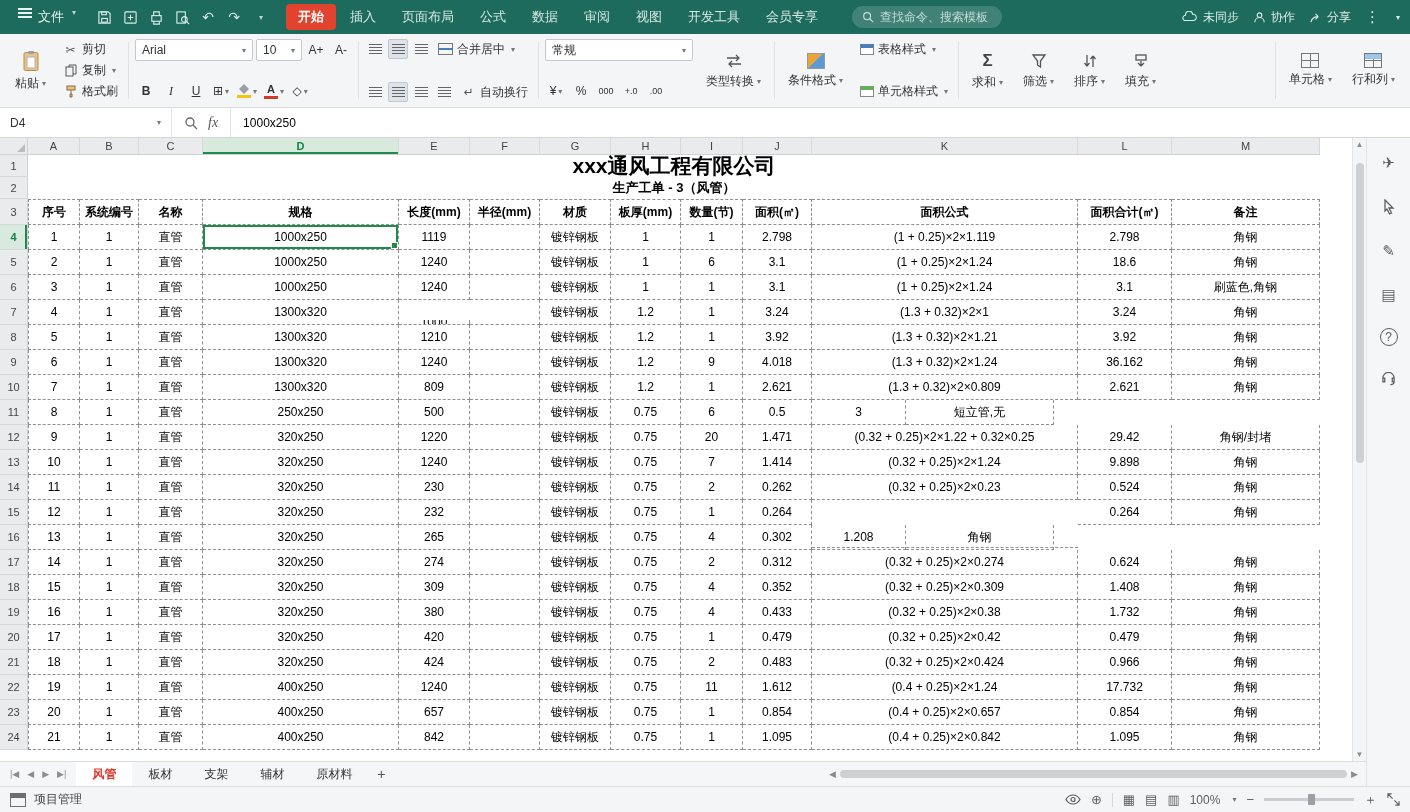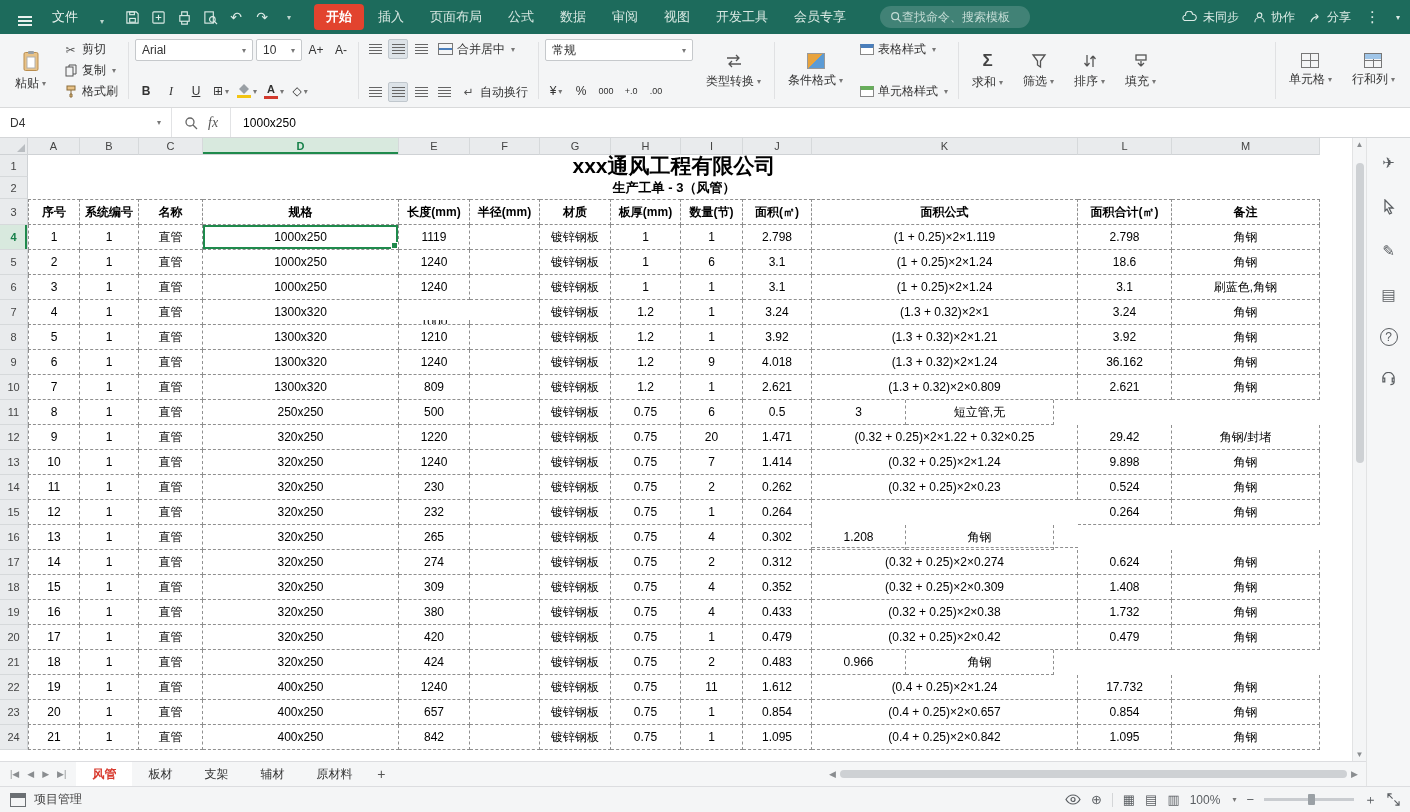--- a/index.html
+++ b/index.html
@@ -1,30 +1,30 @@
 <!DOCTYPE html>
 <html><head>
 <meta charset="utf-8">
 <style>
 *{margin:0;padding:0;box-sizing:border-box}
 html,body{width:1410px;height:812px;overflow:hidden;font-family:"Liberation Sans","DejaVu Sans",sans-serif;background:#fff}
 .app{width:1410px;height:812px;display:flex;flex-direction:column}
 .chev{font-size:8px;color:#777;margin-left:2px}
 
 .titlebar{flex:0 0 34px;background:#1d6b5c;display:flex;align-items:center;color:#e9f2ee;font-size:13px;padding:0 10px;gap:4px}
-.menu-btn{display:flex;align-items:flex-end;gap:20px;padding:4px 8px;border-radius:3px}
+.menu-btn{display:flex;align-items:flex-start;gap:6px;padding:4px 8px;border-radius:3px}
 .hamb{width:14px;height:10px;background:repeating-linear-gradient(to bottom,#e9f2ee 0 2px,transparent 2px 4px)}
 .titlebar .chev{color:#bcd4cd}
 .qbar{display:flex;align-items:center;gap:2px;margin-left:4px}
 .tic{width:24px;height:24px;display:flex;align-items:center;justify-content:center;border-radius:3px;color:#dcebe6;font-size:14px}
 .tic svg{stroke:#dcebe6;fill:none;stroke-width:1.2}
 .rtabs{display:flex;align-items:center;margin-left:10px;gap:2px}
 .rtab{padding:4px 12px;border-radius:4px;color:#d8e8e2;cursor:default;white-space:nowrap}
 .rtab.active{background:#e2432e;color:#fff;font-weight:bold}
-.searchpill{margin-left:18px;width:150px;height:22px;border-radius:12px;background:rgba(255,255,255,.16);display:flex;align-items:center;padding:0 10px;color:#c4dcd5;font-size:12px;white-space:nowrap;overflow:hidden}
+.searchpill{margin-left:18px;width:150px;height:22px;border-radius:12px;background:rgba(255,255,255,.16);display:flex;align-items:center;gap:6px;padding:0 10px;color:#c4dcd5;font-size:12px;white-space:nowrap;overflow:hidden}
 .tb-right{margin-left:auto;display:flex;align-items:center;gap:14px;color:#dcebe6;font-size:12px}
 .tbitem{display:flex;align-items:center;gap:5px;white-space:nowrap}
 .tbitem svg{stroke:#dcebe6;fill:none;stroke-width:1.2}
 
 .ribbon{flex:0 0 74px;background:#f4f5f6;border-bottom:1px solid #d9dadb;display:flex;align-items:stretch;padding:5px 8px;gap:6px}
 .rdiv{width:1px;background:#e0e1e3;margin:3px 0;flex:0 0 1px}
 .rgroup{display:flex;gap:6px;align-items:stretch}
 .rgcol{display:flex;flex-direction:column;justify-content:space-between}
 .bigbtn{display:flex;flex-direction:column;align-items:center;justify-content:center;gap:3px;padding:2px 7px;border-radius:3px;font-size:12px;color:#333;white-space:nowrap}
 .blabel{display:flex;align-items:center;gap:1px}
@@ -768,20 +768,21 @@
                 <div class="cell b first" style="width: 52px;">18</div>
                 <div class="cell b" style="width: 59px;">1</div>
                 <div class="cell b" style="width: 64px;">直管</div>
                 <div class="cell b" style="width: 196px;">320x250</div>
                 <div class="cell b" style="width: 71px;">424</div>
                 <div class="cell b" style="width: 70px;"></div>
                 <div class="cell b" style="width: 71px;">镀锌钢板</div>
                 <div class="cell b" style="width: 70px;">0.75</div>
                 <div class="cell b" style="width: 62px;">2</div>
                 <div class="cell b" style="width: 69px;">0.483</div>
+                <div class="cell b" style="width: 266px;">(0.32 + 0.25)×2×0.424</div>
                 <div class="cell b" style="width: 94px; text-align: right;">0.966</div>
                 <div class="cell b" style="width: 148px;">角钢</div>
               </div>
               <div class="grid-row" style="height: 25px;">
                 <div class="rownum">22</div>
                 <div class="cell b first" style="width: 52px;">19</div>
                 <div class="cell b" style="width: 59px;">1</div>
                 <div class="cell b" style="width: 64px;">直管</div>
                 <div class="cell b" style="width: 196px;">400x250</div>
                 <div class="cell b" style="width: 71px;">1240</div>

